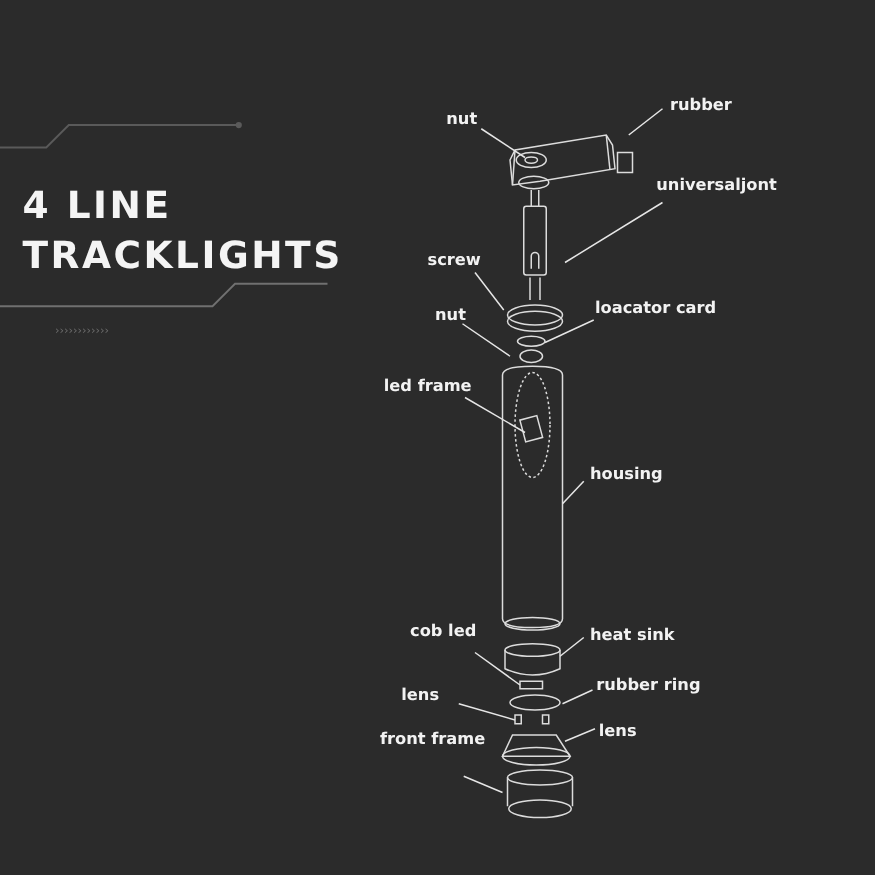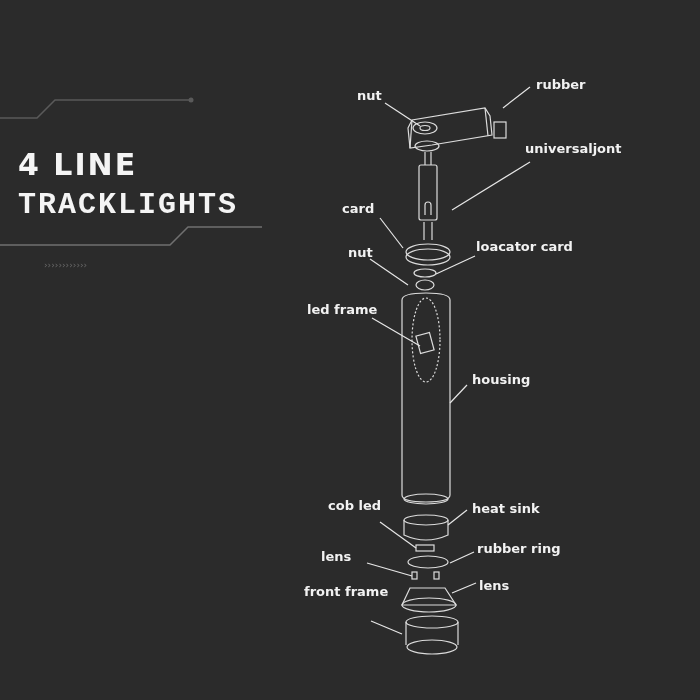--- a/index.html
+++ b/index.html
@@ -1,20 +1,20 @@
 <!DOCTYPE html>
 <html><head>
 <meta charset="utf-8">
 <style>
   html, body { margin:0; padding:0; }
   body { width:700px; height:700px; background:#2b2b2b; position:relative; overflow:hidden;
          font-family:"DejaVu Sans", sans-serif; color:#fff; }
   .title { position:absolute; left:18px; font-weight:bold; font-size:30px; letter-spacing:2px; color:#f4f4f4; line-height:1; }
   .t1 { top:150px; }
-  .t2 { top:190px;font-family:Liberation Mono, monospace; }
+  .t2 { top:190px; }
   .chev { position:absolute; left:44px; top:260px; font-size:9px; color:#6a6a6a; letter-spacing:0px; }
   svg.deco { position:absolute; left:0; top:0; }
   .lbl { position:absolute; font-size:13px; font-weight:bold; color:#f2f2f2; white-space:nowrap; }
 </style>
 </head>
 <body>
 
 <svg class="deco" width="700" height="700">
 
   <polyline points="0,118 37,118 55,100 190,100" fill="none" stroke="#5a5a5a" stroke-width="1.5"></polyline>
@@ -88,21 +88,21 @@
   </g>
 </svg>
 
 <div class="title t1">4 LINE</div>
 <div class="title t2">TRACKLIGHTS</div>
 <div class="chev">››››››››››››</div>
 
 <div class="lbl" style="left:357px;top:88px">nut</div>
 <div class="lbl" style="left:536px;top:77px">rubber</div>
 <div class="lbl" style="left:525px;top:141px">universaljont</div>
-<div class="lbl" style="left:342px;top:201px">card</div>
+<div class="lbl" style="left:342px;top:201px">screw</div>
 <div class="lbl" style="left:348px;top:245px">nut</div>
 <div class="lbl" style="left:476px;top:239px">loacator card</div>
 <div class="lbl" style="left:307px;top:302px">led frame</div>
 <div class="lbl" style="left:472px;top:372px">housing</div>
 <div class="lbl" style="left:472px;top:501px">heat sink</div>
 <div class="lbl" style="left:328px;top:498px">cob led</div>
 <div class="lbl" style="left:477px;top:541px">rubber ring</div>
 <div class="lbl" style="left:321px;top:549px">lens</div>
 <div class="lbl" style="left:479px;top:578px">lens</div>
 <div class="lbl" style="left:304px;top:584px">front  frame</div>

